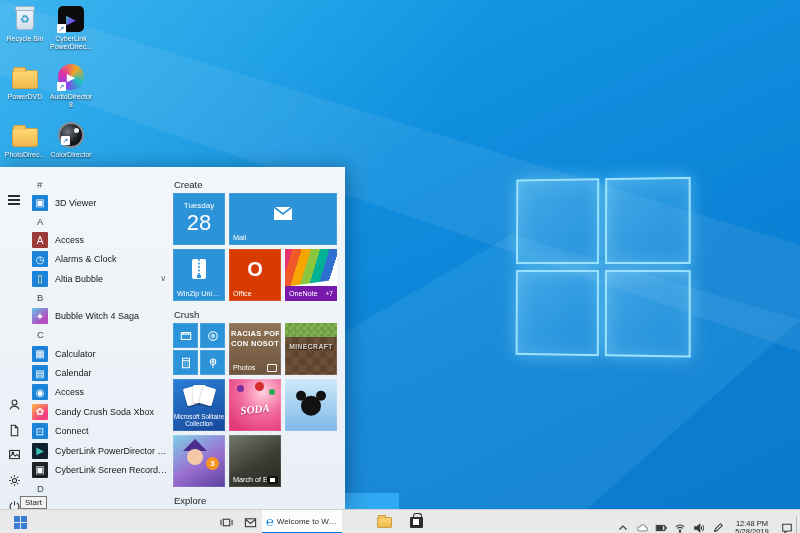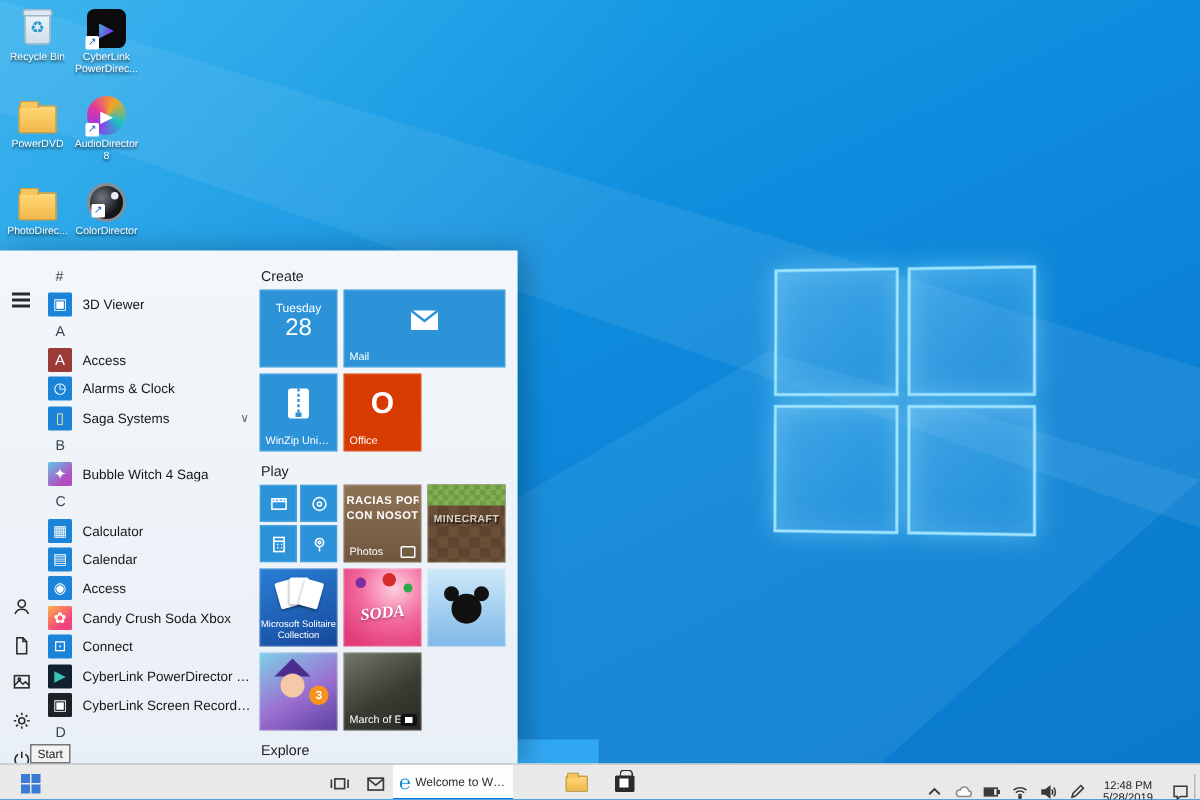--- a/index.html
+++ b/index.html
@@ -83,21 +83,21 @@
   .tiles { position:absolute; left:173px; top:0; width:170px; }
   .grp-h { position:absolute; font-size:9.5px; color:#1d1d1d; }
   .tile-grid { position:absolute; display:grid; grid-template-columns:52px 52px 52px;
     grid-auto-rows:52px; gap:4px; }
   .tile { position:relative; background:#2d93d8; color:#fff; overflow:hidden; cursor:pointer;
     box-shadow:inset 0 0 0 1px rgba(255,255,255,.12); }
   .tile .t-lbl { position:absolute; left:4px; bottom:3px; right:4px; font-size:7.2px;
     white-space:nowrap; overflow:hidden; text-overflow:ellipsis; }
   .tile-wide { grid-column:span 2; }
   .cal-day { position:absolute; top:8px; width:100%; text-align:center; font-size:8px; font-weight:300; }
-  .cal-num { position:absolute; top:17px; width:100%; text-align:center; font-size:16px; font-weight:300; }
+  .cal-num { position:absolute; top:17px; width:100%; text-align:center; font-size:22px; font-weight:300; }
   .t-center-ic { position:absolute; inset:0 0 12px 0; display:flex; align-items:center; justify-content:center; }
   .office-o { font-size:20px; font-weight:bold; }
   .onenote { background:#fff; }
   .onenote .stripes { position:absolute; left:-6px; right:-6px; top:-4px; height:38px;
     background:linear-gradient(115deg,#fff 0 8%, #e8326d 8% 20%, #f1592a 20% 32%, #f7a500 32% 44%,
       #8cc63f 44% 56%, #00b294 56% 68%, #2f6fd0 68% 80%, #fff 80%);
     transform:rotate(-8deg); }
   .onenote .pbar { position:absolute; left:0; right:0; bottom:0; height:15px; background:#7719aa;
     display:flex; align-items:center; padding:0 4px; font-size:7.2px; color:#fff; }
   .onenote .pbar .bdg { margin-left:auto; font-size:6.5px; }
@@ -310,21 +310,21 @@
       <div class="al-row">
         <span class="al-ic" style="background: rgb(156, 58, 56);">A</span>
         <span class="al-lb">Access</span>
       </div>
       <div class="al-row">
         <span class="al-ic" style="background: rgb(27, 131, 216);">◷</span>
         <span class="al-lb">Alarms &amp; Clock</span>
       </div>
       <div class="al-row">
         <span class="al-ic" style="background: rgb(27, 131, 216); color: rgb(255, 233, 160);">▯</span>
-        <span class="al-lb">Saga Systems</span>
+        <span class="al-lb">Altia Bubble</span>
         <span class="al-ch">∨</span>
       </div>
       <div class="al-header">B</div>
       <div class="al-row">
         <span class="al-ic" style="background: linear-gradient(140deg, rgb(98, 198, 232), rgb(177, 79, 192) 70%);">✦</span>
         <span class="al-lb">Bubble Witch 4 Saga</span>
       </div>
       <div class="al-header">C</div>
       <div class="al-row">
         <span class="al-ic" style="background: rgb(27, 131, 216);">▦</span>
@@ -383,23 +383,30 @@
             </svg>
         </div>
         <div class="t-lbl">WinZip Univer...</div>
       </div>
       <div class="tile" style="background:#d83b01">
         <div class="t-center-ic">
             <span class="office-o">O</span>
           </div>
         <div class="t-lbl">Office</div>
       </div>
-    </div>
-
-    <div class="grp-h" style="top:142px;left:1px">Play</div>
+      <div class="tile onenote">
+        <div class="stripes"></div>
+        <div class="pbar">
+          <span>OneNote</span>
+          <span class="bdg">+7</span>
+        </div>
+      </div>
+    </div>
+
+    <div class="grp-h" style="top:142px;left:1px">Crush</div>
 
     <div class="tile-grid" style="top:156px;left:0">
       <div class="tile small-grid">
         <div class="stile">
           <svg viewBox="0 0 14 14">
               <rect x="1.5" y="3" width="11" height="8"></rect>
               <path d="M1.5 5h11M4 3v2M7 3v2M10 3v2"></path>
             </svg>
         </div>
         <div class="stile">

